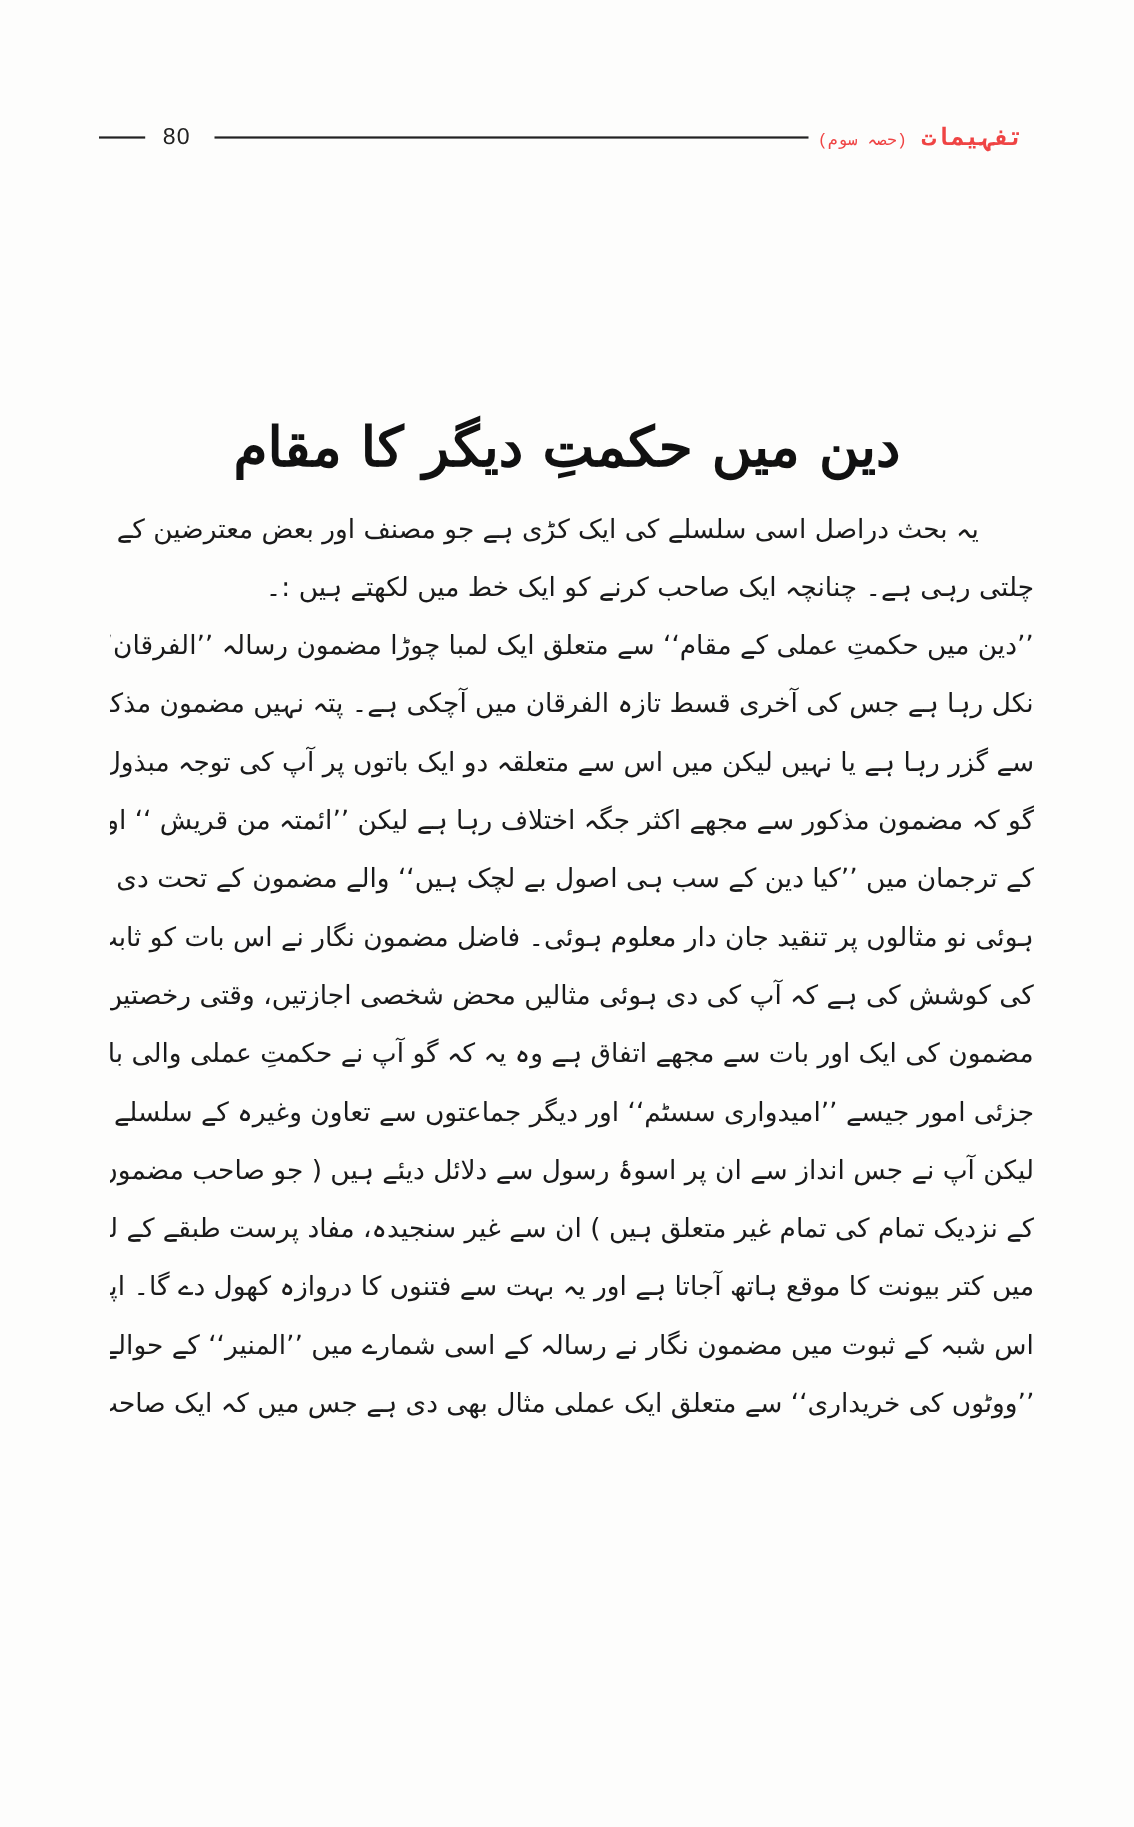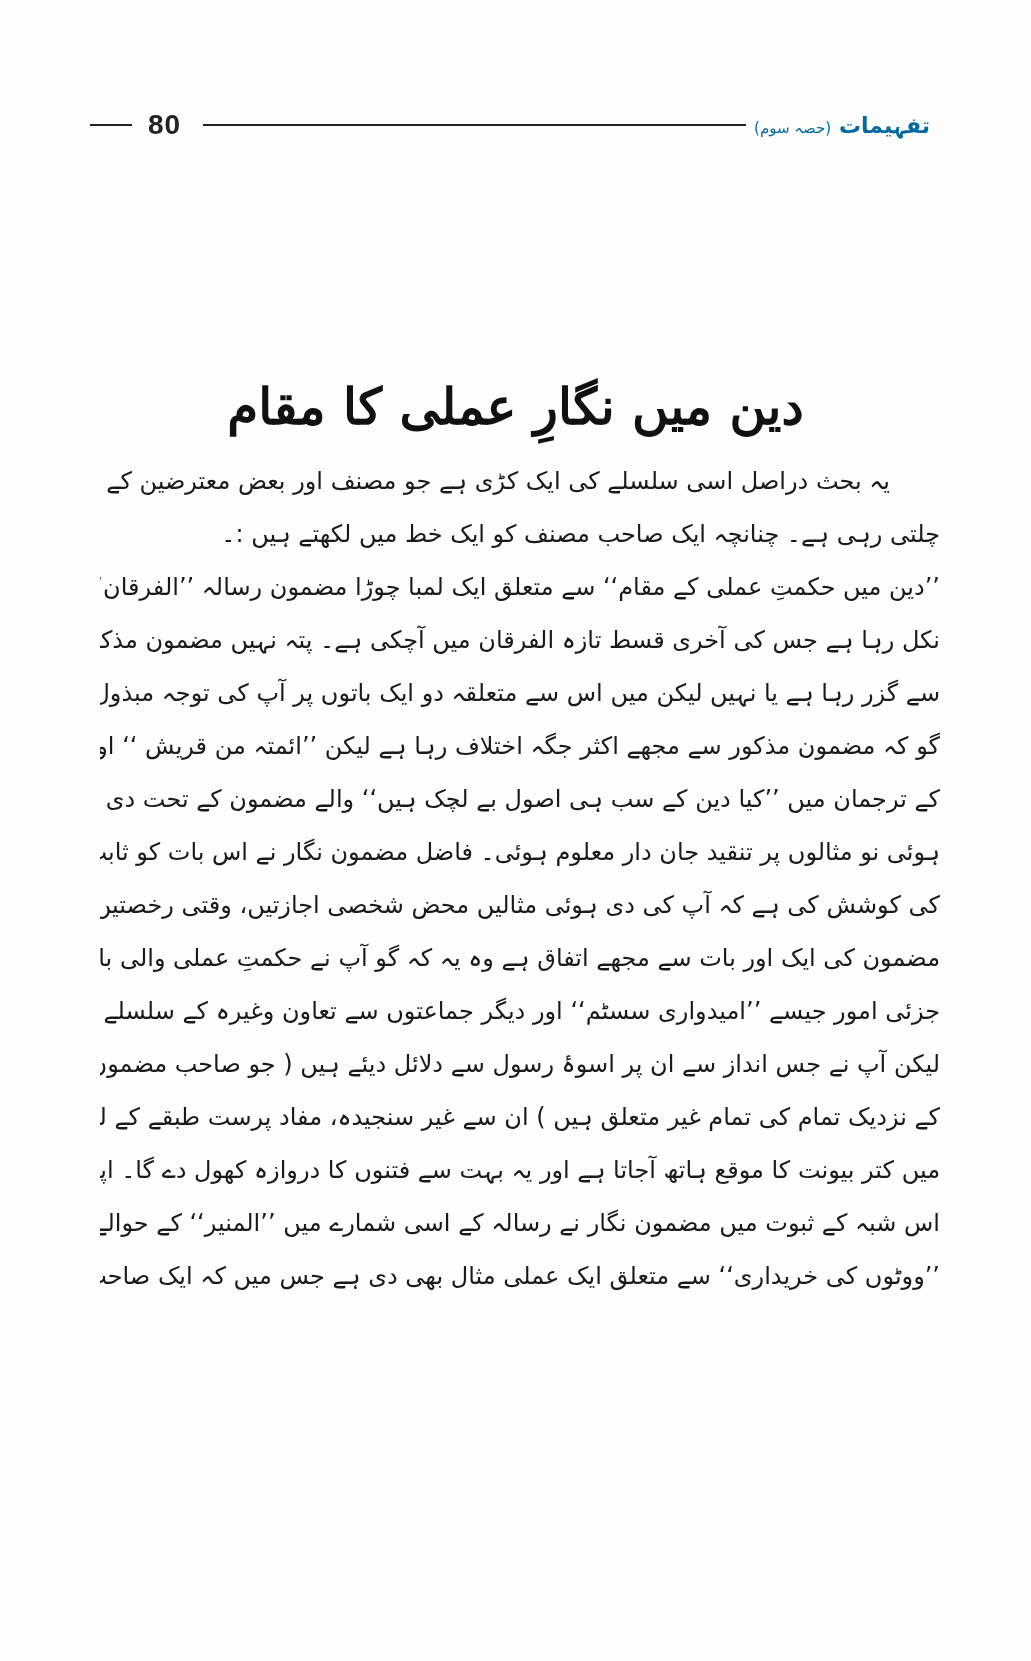--- a/index.html
+++ b/index.html
@@ -10,23 +10,23 @@
     overflow: hidden;
     font-family: "DejaVu Sans", sans-serif;
     color: #1a1a1a;
   }
   .page { position: absolute; inset: 0; }
   .header {
     position: absolute; top: 100px; left: 90px; width: 840px; height: 50px;
     display: flex; align-items: center; direction: ltr;
   }
   .header .dash-left { width: 42px; height: 2px; background: #222; margin-right: 16px; }
-  .header .page-num { font-family: "Liberation Sans", sans-serif; font-size: 28px; font-weight: 700; color: #222; margin-right: 22px; letter-spacing: 1px; }
+  .header .page-num { font-family: "Liberation Sans", sans-serif; font-size: 21px; font-weight: 400; color: #222; margin-right: 22px; letter-spacing: 1px; }
   .header .rule { flex: 1; height: 2px; background: #222; margin-right: 8px; }
-  .header .running-title { direction: rtl; font-size: 22px; font-weight: bold; white-space: nowrap; color: #0369a1; }
+  .header .running-title { direction: rtl; font-size: 22px; font-weight: bold; white-space: nowrap; color: #ef4444; font-family: Liberation Mono, monospace; }
   .header .running-sub { font-size: 15px; font-weight: normal; }
 
   .chapter-title {
     position: absolute; top: 340px; left: 0; width: 1031px;
     text-align: center; direction: rtl;
     font-family: "DejaVu Serif", serif;
     font-size: 50px; color: #111; line-height: 1.3;
   }
 
   .body-text {
@@ -48,26 +48,26 @@
   <div class="header">
     <div class="dash-left"></div>
     <span class="page-num">80</span>
     <div class="rule"></div>
     <span class="running-title">
       <span>تفہیمات</span>
       <span class="running-sub">(حصہ سوم)</span>
     </span>
   </div>
 
-  <h1 class="chapter-title">دین میں نگارِ عملی کا مقام</h1>
+  <h1 class="chapter-title">دین میں حکمتِ دیگر کا مقام</h1>
 
   <div class="body-text">
     <p>
       <span class="line indent">یہ بحث دراصل اسی سلسلے کی ایک کڑی ہے جو مصنف اور بعض معترضین کے درمیان</span>
-      <span class="line last">چلتی رہی ہے۔ چنانچہ ایک صاحب مصنف کو ایک خط میں لکھتے ہیں :۔</span>
+      <span class="line last">چلتی رہی ہے۔ چنانچہ ایک صاحب کرنے کو ایک خط میں لکھتے ہیں :۔</span>
     </p>
     <p>
       <span class="line">’’دین میں حکمتِ عملی کے مقام‘‘ سے متعلق ایک لمبا چوڑا مضمون رسالہ ’’الفرقان‘‘ لکھنو میں</span>
       <span class="line">نکل رہا ہے جس کی آخری قسط تازہ الفرقان میں آچکی ہے۔ پتہ نہیں مضمون مذکور آپ کی نظر</span>
       <span class="line">سے گزر رہا ہے یا نہیں لیکن میں اس سے متعلقہ دو ایک باتوں پر آپ کی توجہ مبذول کرانا</span>
     </p>
     <p>
       <span class="line">گو کہ مضمون مذکور سے مجھے اکثر جگہ اختلاف رہا ہے لیکن ’’ائمتہ من قریش ‘‘ اور مئی</span>
       <span class="line">کے ترجمان میں ’’کیا دین کے سب ہی اصول بے لچک ہیں‘‘ والے مضمون کے تحت دی گئی</span>
       <span class="line">ہوئی نو مثالوں پر تنقید جان دار معلوم ہوئی۔ فاضل مضمون نگار نے اس بات کو ثابت کرنے</span>

